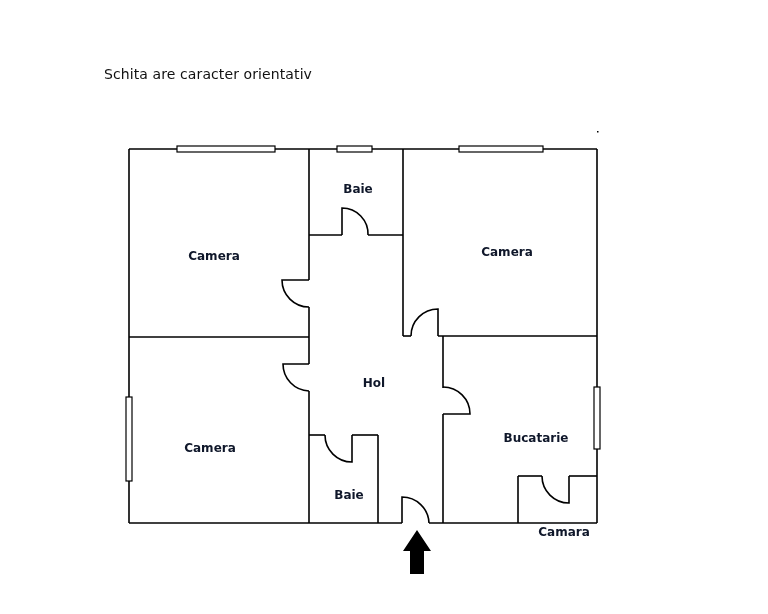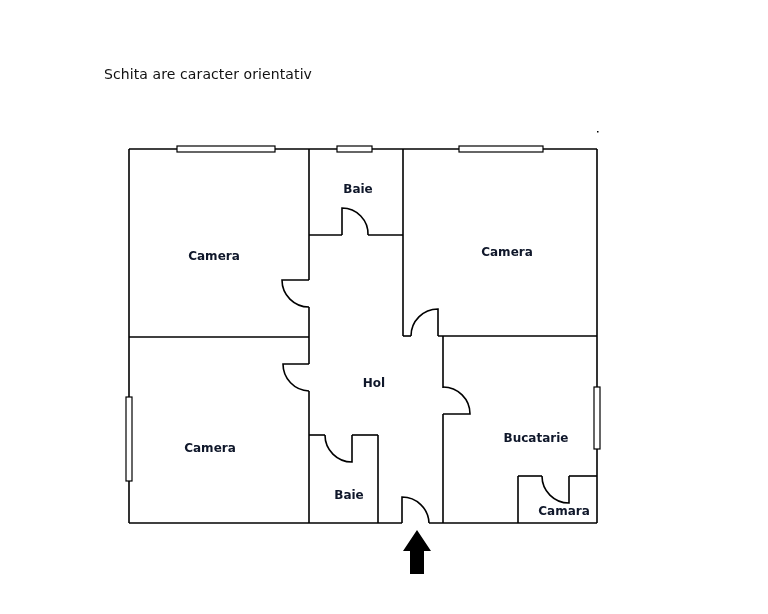--- a/index.html
+++ b/index.html
@@ -87,13 +87,13 @@
   <rect x="597" y="131" width="1.5" height="1.5" fill="#000"></rect>
 </svg>
 
 <div class="label" style="left:214px; top:256px;">Camera</div>
 <div class="label" style="left:358px; top:189px;">Baie</div>
 <div class="label" style="left:507px; top:252px;">Camera</div>
 <div class="label" style="left:374px; top:383px;">Hol</div>
 <div class="label" style="left:210px; top:448px;">Camera</div>
 <div class="label" style="left:349px; top:495px;">Baie</div>
 <div class="label" style="left:536px; top:438px;">Bucatarie</div>
-<div class="label" style="left:564px; top:511px;">Camara</div>
+<div class="label" style="left:564px; top:532px;">Camara</div>
 
 </body></html>

